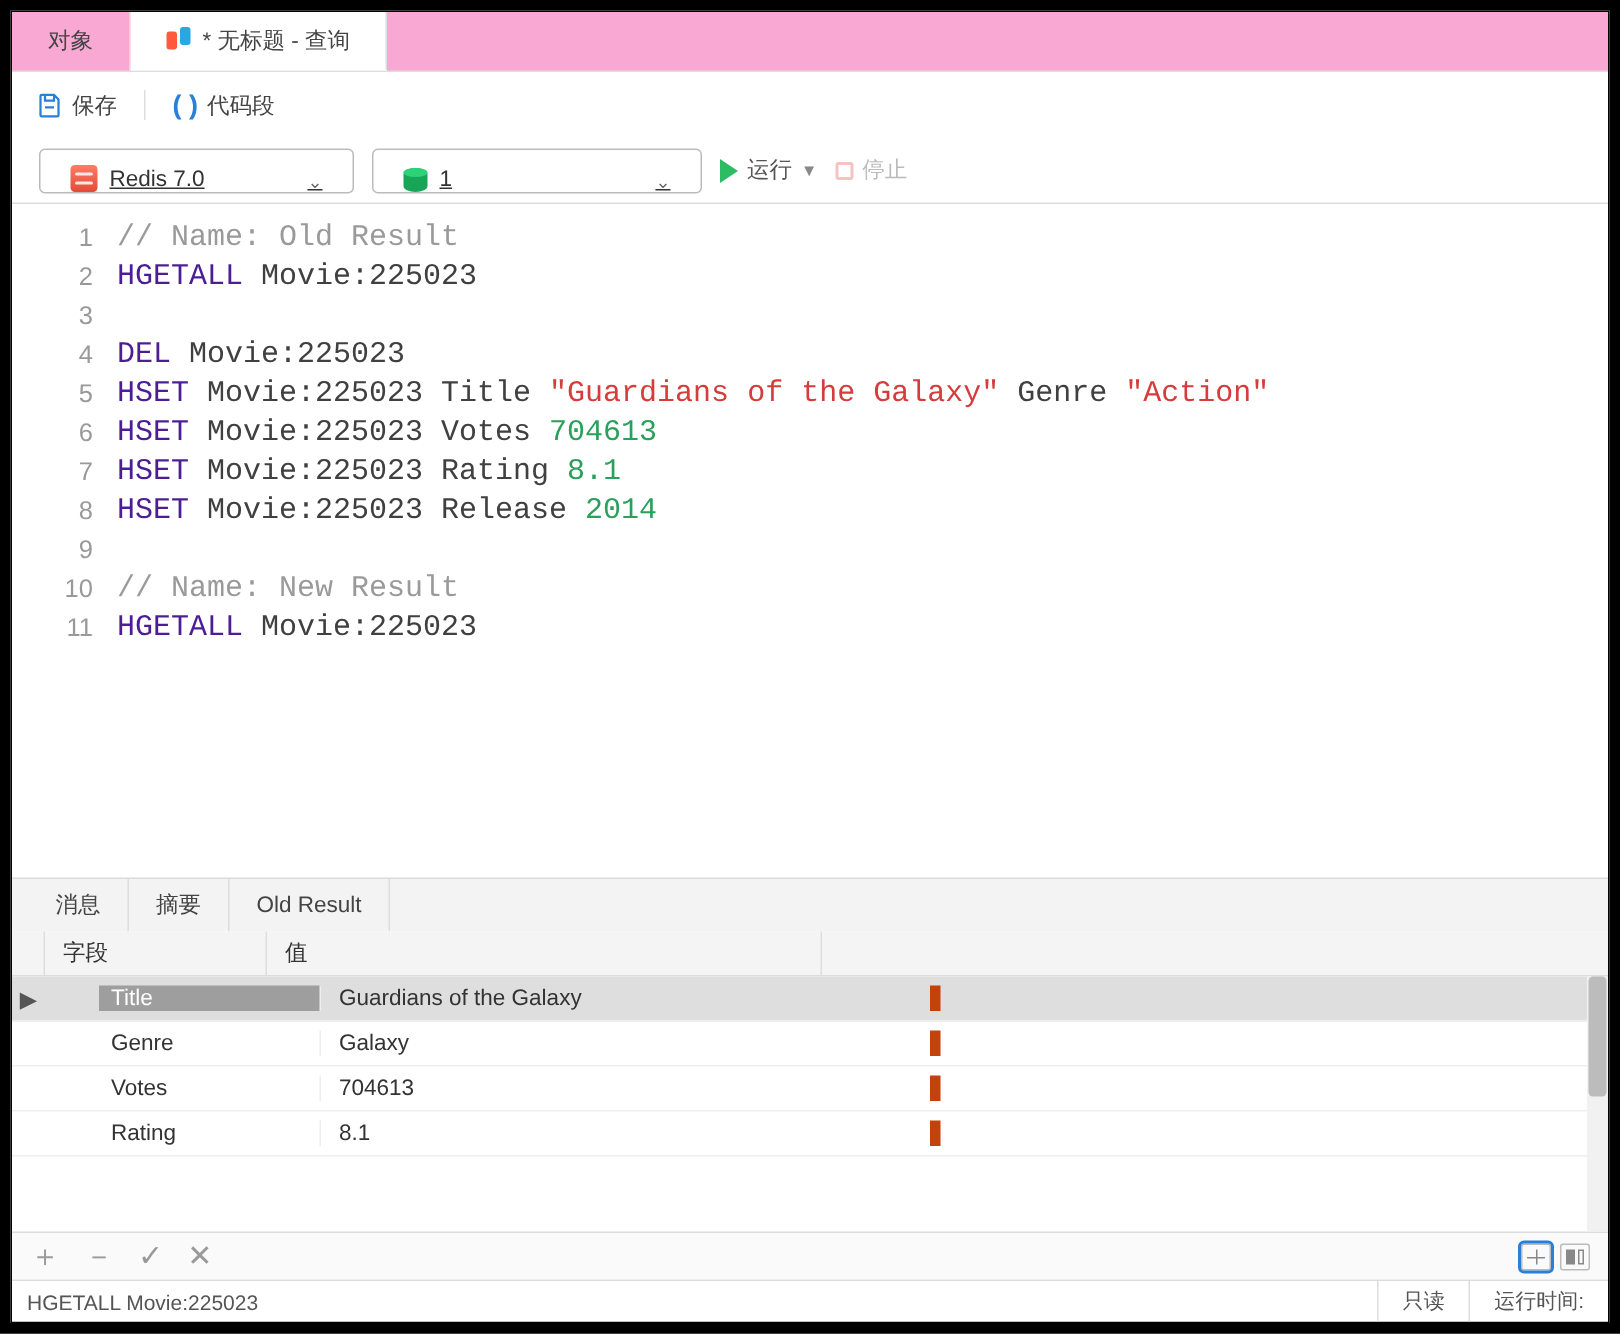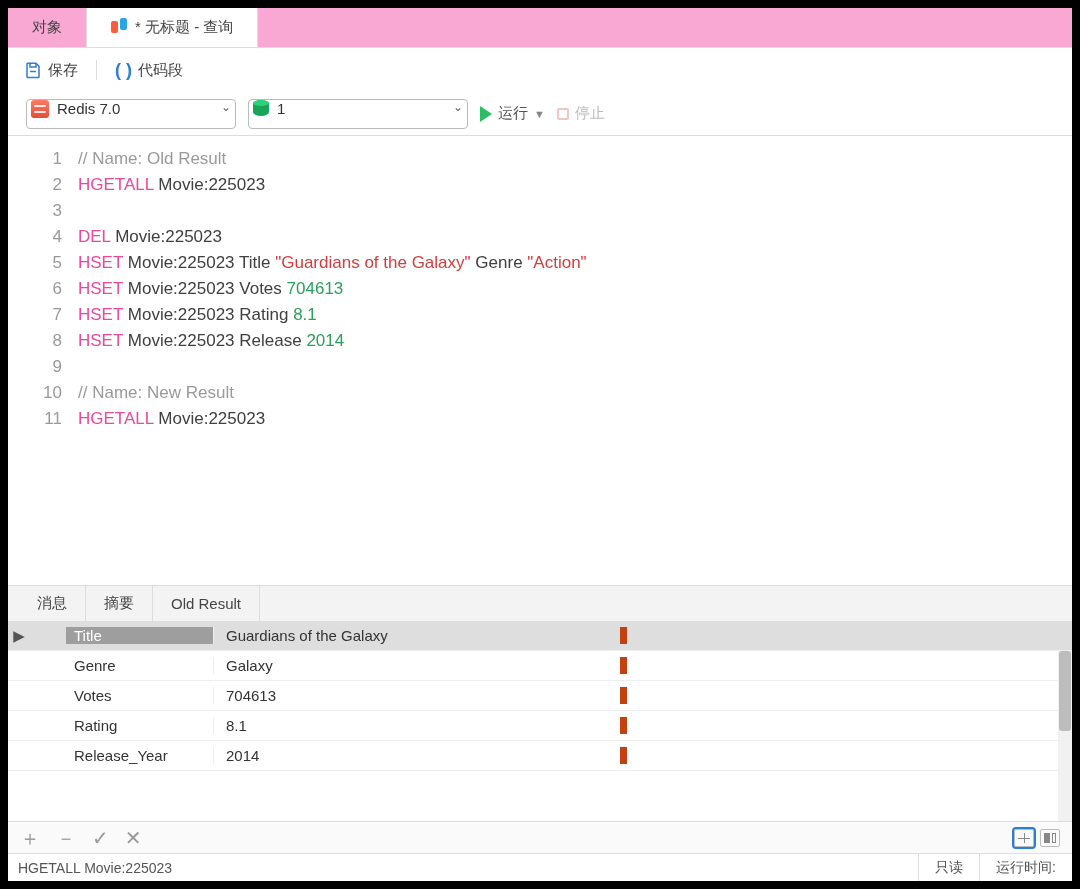--- a/index.html
+++ b/index.html
@@ -39,23 +39,23 @@
   .tool-btn { display: inline-flex; align-items: center; gap: 6px; color: #444; cursor: pointer; }
   .save-icon { width: 18px; height: 18px; }
   .snippet-icon { font-weight: 600; color: #2a7fd6; font-size: 18px; }
   .vdiv { width: 1px; height: 20px; background: #ddd; }
   
   .conn-row {
     display: flex; align-items: center; height: 44px;
     padding: 0 18px; gap: 12px; border-bottom: 1px solid #ddd;
   }
   .combo {
-    display: inline-flex; align-items: flex-start;
+    display: inline-flex; align-items: flex-end;
     border: 1px solid #bbb; border-radius: 4px; height: 30px;
-    padding: 0 4px; gap: 8px; cursor: pointer;
+    padding: 0 20px; gap: 8px; cursor: pointer; text-decoration: underline;
   }
   .combo.redis { min-width: 210px; }
   .combo.db-num { min-width: 220px; }
   .combo .chev { margin-left: auto; color: #666; font-size: 12px; }
   .redis-icon {
     width: 18px; height: 18px; border-radius: 3px;
     background: linear-gradient(180deg,#ff7a66 0%, #e24c38 100%);
     position: relative;
   }
   .redis-icon::before, .redis-icon::after {
@@ -84,26 +84,26 @@
   .stop-btn { display: inline-flex; align-items: center; gap: 6px; color: #bbb; }
   .stop-sq { width: 12px; height: 12px; border: 2px solid #e88; border-radius: 2px; opacity: 0.5; }
   
   .editor { flex: 1; display: flex; overflow: hidden; }
   .gutter {
     width: 70px; text-align: right; color: #999;
     padding: 10px 16px 0 0; font-size: 17px; line-height: 26px;
     font-variant-numeric: tabular-nums;
   }
   .code {
-    flex: 1; padding: 10px 0; font-size: 17px; line-height: 26px;
+    flex: 1; padding: 10px 0; font-size: 20px; line-height: 26px;
     white-space: pre; color: #404040;
-    font-family: Liberation Sans, sans-serif;
+    font-family: Liberation Mono, monospace;
   }
   .cmt { color: #9a9a9a; }
-  .kw  { color: #ec4899; }
+  .kw  { color: #4c1d95; }
   .str { color: #d63c3c; }
   .num { color: #2aa05a; }
   
   .result-tabs {
     display: flex; height: 36px; background: #f3f3f3;
     border-top: 1px solid #ddd;
     padding-left: 11px;
   }
   .r-tab {
     display: flex; align-items: center; padding: 0 18px;
@@ -219,45 +219,45 @@
     <div class="code" id="code"><div><span class="cmt">// Name: Old Result</span></div><div><span class="kw">HGETALL</span><span> Movie:225023</span></div><div>&nbsp;</div><div><span class="kw">DEL</span><span> Movie:225023</span></div><div><span class="kw">HSET</span><span> Movie:225023 Title </span><span class="str">"Guardians of the Galaxy"</span><span> Genre </span><span class="str">"Action"</span></div><div><span class="kw">HSET</span><span> Movie:225023 Votes </span><span class="num">704613</span></div><div><span class="kw">HSET</span><span> Movie:225023 Rating </span><span class="num">8.1</span></div><div><span class="kw">HSET</span><span> Movie:225023 Release </span><span class="num">2014</span></div><div>&nbsp;</div><div><span class="cmt">// Name: New Result</span></div><div><span class="kw">HGETALL</span><span> Movie:225023</span></div></div>
   </div>
 
   <div class="result-tabs" id="rtabs">
       <div class="r-tab">消息</div>
       <div class="r-tab">摘要</div>
       <div class="r-tab">Old Result</div>
     </div>
 
   <div class="result-body">
+    <div class="grid-head">
+      <div style="width:22px;border-right:1px solid #ddd;"></div>
+      <div class="gh1" style="width:148px">字段</div>
+      <div class="gh2">值</div>
+    </div>
     <div class="rows" id="grid-rows">
         <div class="grow sel">
           <div class="gc0">▶</div>
           <div class="gc1">Title</div>
           <div class="gc2">Guardians of the Galaxy</div>
         </div>
         <div class="grow">
           <div class="gc0"></div>
           <div class="gc1">Genre</div>
           <div class="gc2">Galaxy</div>
         </div>
         <div class="grow">
           <div class="gc0"></div>
           <div class="gc1">Votes</div>
           <div class="gc2">704613</div>
         </div>
         <div class="grow">
           <div class="gc0"></div>
           <div class="gc1">Rating</div>
           <div class="gc2">8.1</div>
-        </div>
-        <div class="grow">
-          <div class="gc0"></div>
-          <div class="gc1">Release_Year</div>
-          <div class="gc2">2014</div>
         </div>
       </div>
     <div class="rvscroll">
         <div class="thumb"></div>
       </div>
   </div>
 
   <div class="foot-actions">
     <span class="fa-btn">＋</span>
     <span class="fa-btn">－</span>

